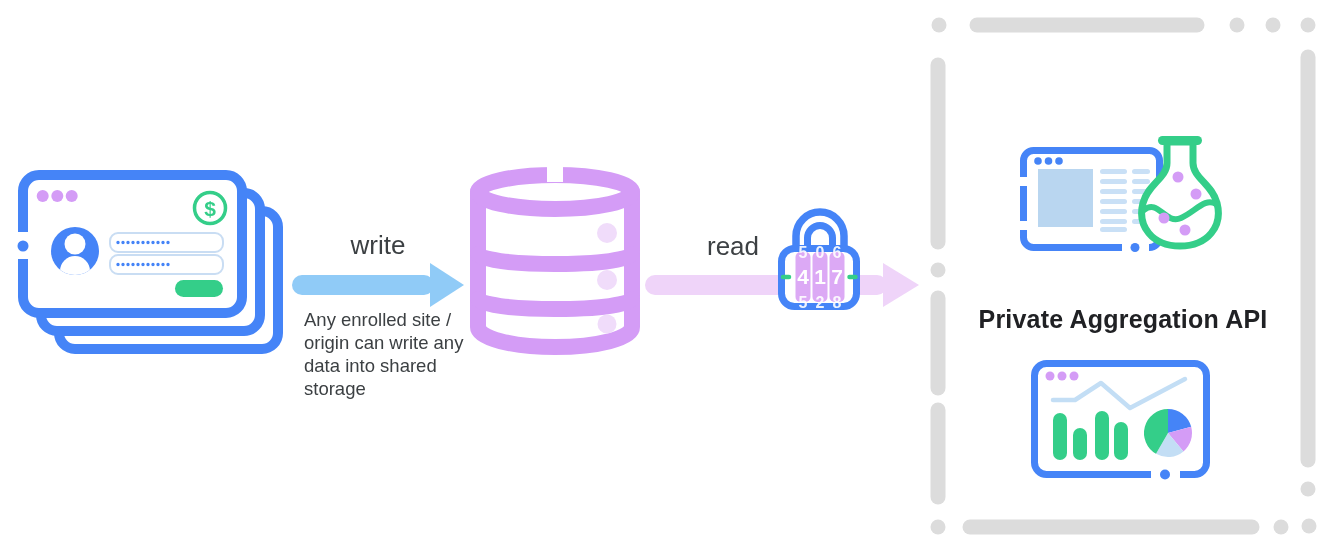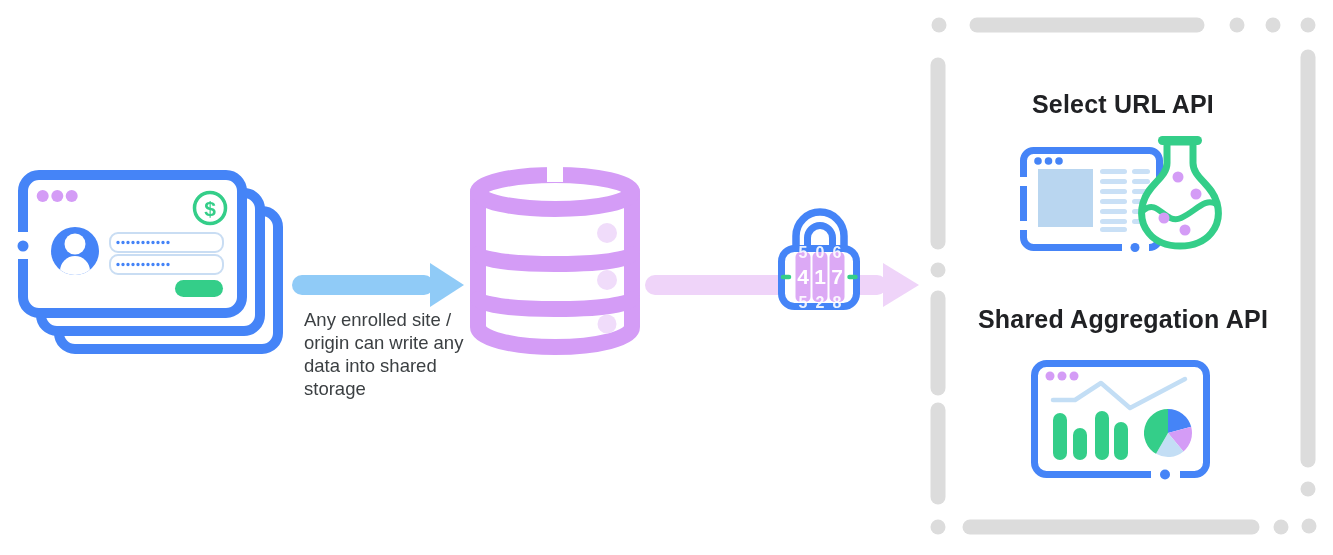--- a/index.html
+++ b/index.html
@@ -78,20 +78,21 @@
       <line x1="110" y1="79.5" x2="164" y2="79.5" stroke="#4584F7" stroke-width="3.4" stroke-linecap="round" stroke-dasharray="0,5"></line>
     </g>
     <g>
       <rect x="102" y="92" width="113" height="19" rx="8" fill="#ffffff" stroke="#C9DDF3" stroke-width="2"></rect>
       <line x1="110" y1="101.5" x2="164" y2="101.5" stroke="#4584F7" stroke-width="3.4" stroke-linecap="round" stroke-dasharray="0,5"></line>
     </g>
 
     <rect x="167" y="117" width="48" height="17" rx="8.5" fill="#34CE89"></rect>
   </svg>
 
+  <div class="abs flow-label" style="left:328px;top:230px;width:100px;">write</div>
 
   <svg class="abs" style="left:290px;top:260px;" width="180" height="50" viewBox="0 0 180 50">
     <rect x="2" y="15" width="142" height="20" rx="10" fill="#90CBF7"></rect>
     <polygon points="140,3 174,25 140,47" fill="#90CBF7"></polygon>
   </svg>
 
   <div class="abs caption" style="left:292px;top:308px;width:178px;margin-left:12px;">Any enrolled site / origin can write any data into shared storage</div>
 
 
   <svg class="abs" style="left:462px;top:158px;" width="186" height="200" viewBox="0 0 186 200">
@@ -102,20 +103,21 @@
       <ellipse cx="93" cy="34" rx="77" ry="17" fill="#ffffff"></ellipse>
     </g>
     <rect x="85" y="5" width="16" height="19" fill="#ffffff"></rect>
     <g fill="#F0DCFA">
       <circle cx="145" cy="75" r="10"></circle>
       <circle cx="145" cy="122" r="10"></circle>
       <circle cx="145" cy="166" r="9.5"></circle>
     </g>
   </svg>
 
+  <div class="abs flow-label" style="left:683px;top:231px;width:100px;">read</div>
 
   <svg class="abs" style="left:643px;top:260px;" width="280" height="50" viewBox="0 0 280 50">
     <rect x="2" y="15" width="242" height="20" rx="10" fill="#EFD4F9"></rect>
     <polygon points="240,3 276,25 240,47" fill="#EFD4F9"></polygon>
   </svg>
 
   <svg class="abs" style="left:770px;top:196px;" width="105" height="125" viewBox="0 0 105 125">
     <g stroke="#4584F7" fill="none" stroke-linecap="round">
       <path d="M26,64 V40 A24,24 0 0,1 74,40 V64" stroke-width="7.5"></path>
       <path d="M37.5,64 V42 A12.5,12.5 0 0,1 62.5,42 V64" stroke-width="7"></path>
@@ -137,21 +139,20 @@
         <text x="67" y="112" font-size="16" opacity="0.9">8</text>
       </g>
       <g stroke="#34CE89" stroke-width="4.5" stroke-linecap="round">
         <line x1="13" y1="81" x2="19" y2="81"></line>
         <line x1="79.5" y1="81" x2="85.5" y2="81"></line>
       </g>
     </g>
   </svg>
 
 
-  <div class="abs title" style="left:973px;top:90px;width:300px;">Select URL API</div>
 
   <svg class="abs" style="left:1015px;top:133px;" width="210" height="125" viewBox="0 0 210 125">
 
     <rect x="8.5" y="17.5" width="136" height="97" rx="10" fill="#ffffff" stroke="#4584F7" stroke-width="7"></rect>
     <rect x="4" y="44" width="9" height="9" fill="#ffffff"></rect>
     <rect x="4" y="88" width="9" height="9" fill="#ffffff"></rect>
     <g fill="#4584F7">
       <circle cx="23" cy="28" r="3.8"></circle>
         <circle cx="33.5" cy="28" r="3.8"></circle>
         <circle cx="44" cy="28" r="3.8"></circle>
@@ -181,21 +182,21 @@
       <path d="M129,77 C143,65 150,92 166,85 C180,79 190,64 201,71" fill="none" stroke="#34CE89" stroke-width="6" stroke-linecap="round"></path>
       <g fill="#D49CF6">
         <circle cx="163" cy="44" r="5.5"></circle>
         <circle cx="181" cy="61" r="5.5"></circle>
         <circle cx="149" cy="85" r="5.5"></circle>
         <circle cx="170" cy="97" r="5.5"></circle>
       </g>
     </g>
   </svg>
 
-  <div class="abs title" style="left:923px;top:305px;width:400px;">Shared Aggregation API</div>
+  <div class="abs title" style="left:923px;top:305px;width:400px;">Private Aggregation API</div>
 
   <svg class="abs" style="left:1028px;top:355px;" width="185" height="128" viewBox="0 0 185 128">
     <rect x="6.5" y="8.5" width="172" height="111" rx="12" fill="#ffffff" stroke="#4584F7" stroke-width="7"></rect>
     <g fill="#D49CF6">
       <circle cx="22" cy="21" r="4.5"></circle>
         <circle cx="34" cy="21" r="4.5"></circle>
         <circle cx="46" cy="21" r="4.5"></circle>
     </g>
     <polyline points="25,45 47,45 73,28 102,53 157,24" fill="none" stroke="#C3DEF5" stroke-width="4.5" stroke-linecap="round" stroke-linejoin="round"></polyline>
     <g fill="#34CE89">

